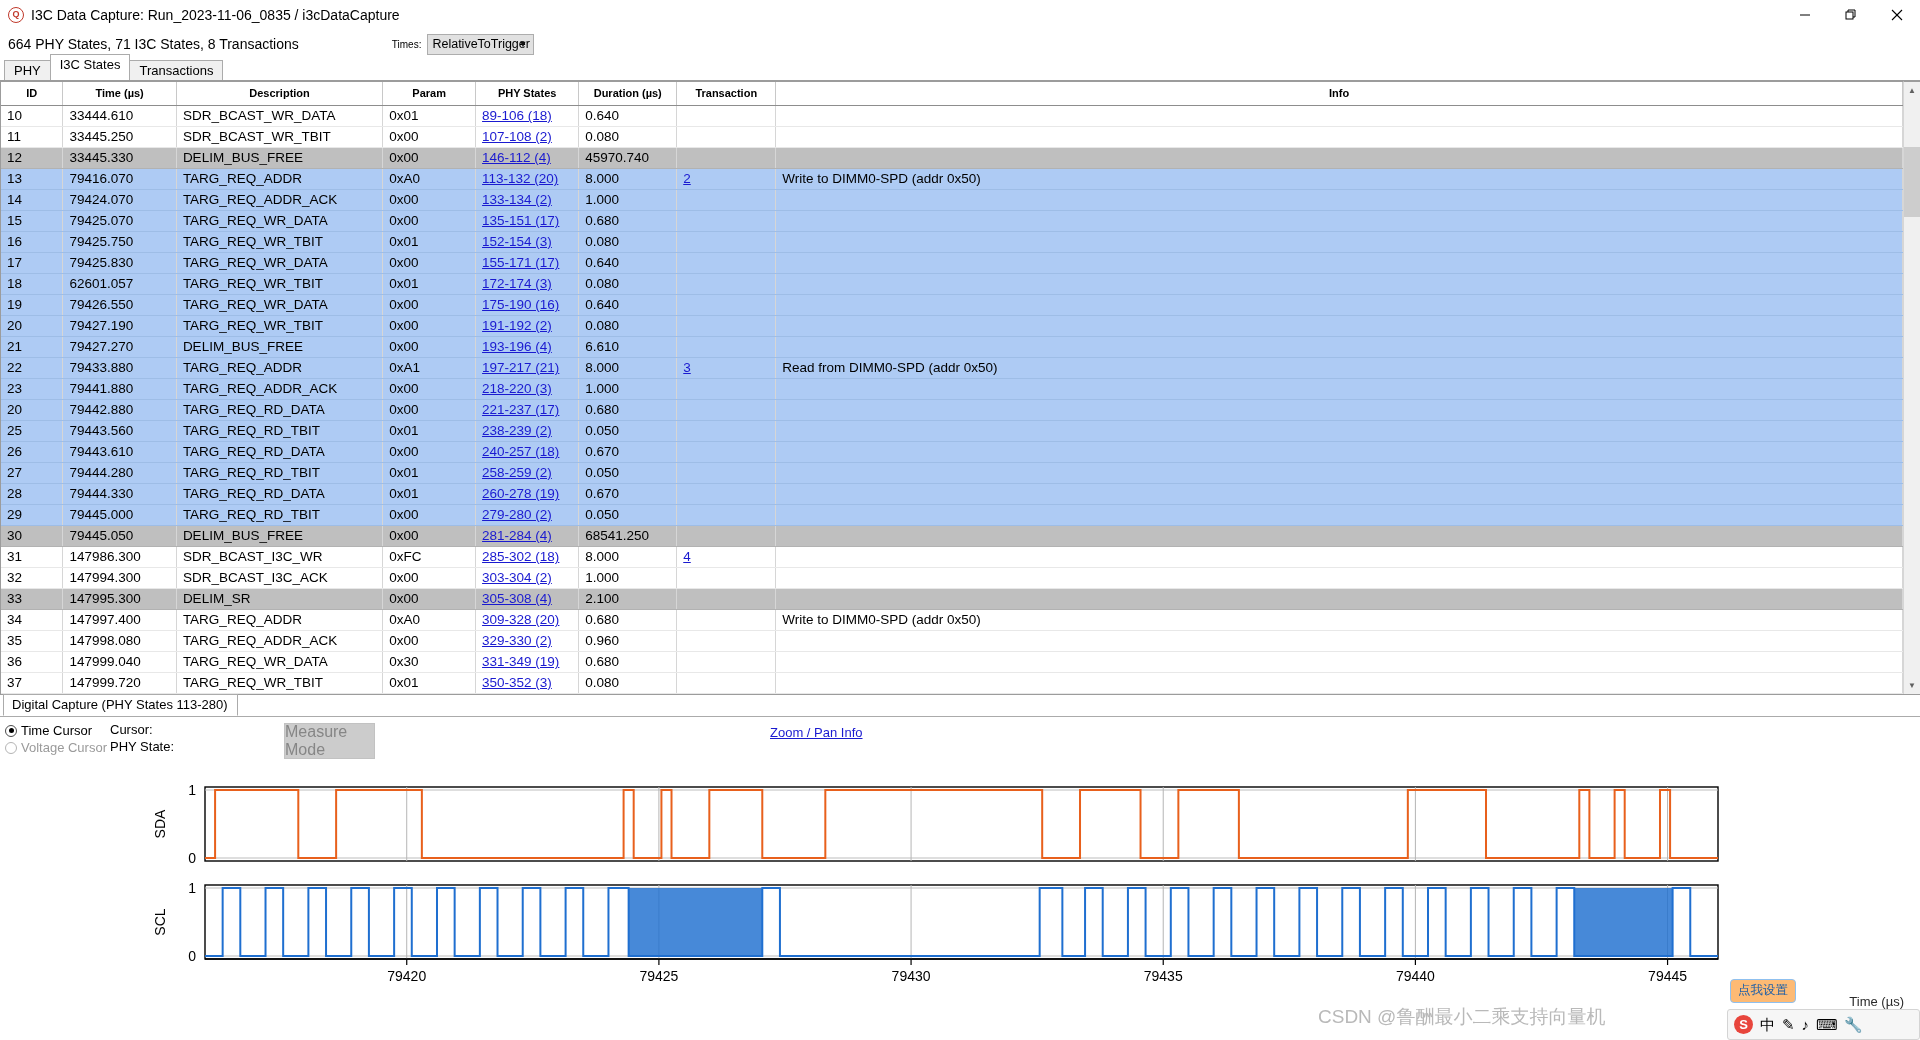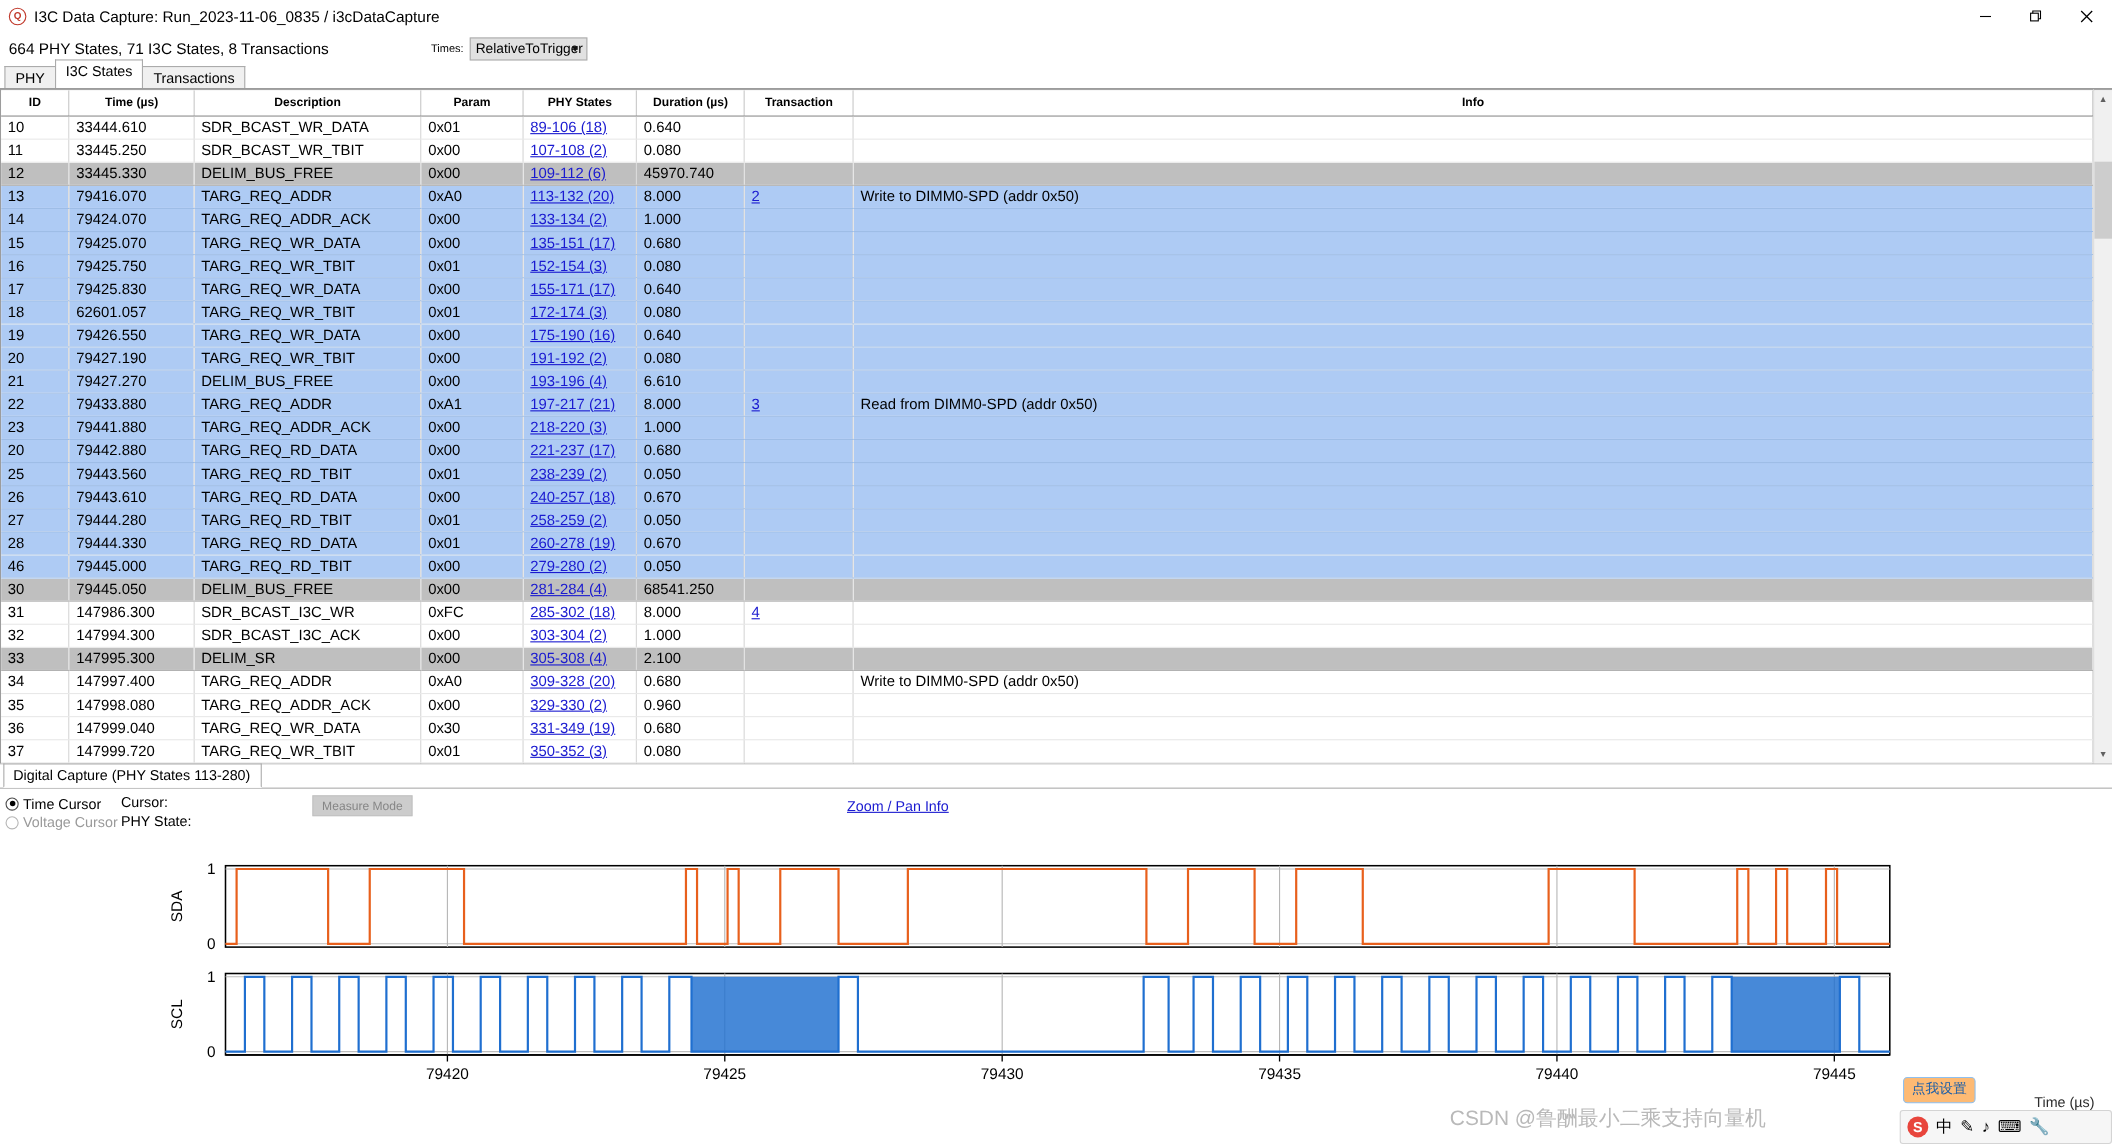--- a/index.html
+++ b/index.html
@@ -261,25 +261,25 @@
     width: 5px; height: 5px;
     border-radius: 50%;
     background: #000;
   }
   .radio.off { border-color: #b5b5b5; }
   .cursorcol { width: 150px; }
   .cursor-line { font-size: 13px; height: 17px; white-space: nowrap; color: #000; }
   .measure-btn {
     margin-left: 24px;
     margin-top: 1px;
-    width: 91px; height: 19px;
+    width: 91px; height: 36px;
     background: #cccccc;
     border: 1px solid #c2c2c2;
     color: #868686;
-    font-size: 11px;
+    font-size: 16px;
     display: flex; align-items: center; justify-content: center;
   }
   .zoompan {
     margin-left: 395px;
     margin-top: 3px;
     font-size: 13px;
     color: #1a1ad0;
     text-decoration: underline;
     white-space: nowrap;
   }
@@ -434,21 +434,21 @@
               <td class=""><a class="link">107-108 (2)</a></td>
               <td class="">0.080</td>
               <td class=""></td>
               <td class=""></td>
             </tr>
             <tr class="gray">
               <td class="">12</td>
               <td class="">33445.330</td>
               <td class="">DELIM_BUS_FREE</td>
               <td class="">0x00</td>
-              <td class=""><a class="link">109-112 (6)</a></td>
+              <td class=""><a class="link">146-112 (4)</a></td>
               <td class="">45970.740</td>
               <td class=""></td>
               <td class=""></td>
             </tr>
             <tr class="sel">
               <td class="">13</td>
               <td class="">79416.070</td>
               <td class="">TARG_REQ_ADDR</td>
               <td class="">0xA0</td>
               <td class=""><a class="link">113-132 (20)</a></td>
@@ -600,21 +600,21 @@
               <td class="">28</td>
               <td class="">79444.330</td>
               <td class="">TARG_REQ_RD_DATA</td>
               <td class="">0x01</td>
               <td class=""><a class="link">260-278 (19)</a></td>
               <td class="">0.670</td>
               <td class=""></td>
               <td class=""></td>
             </tr>
             <tr class="sel">
-              <td class="">46</td>
+              <td class="">29</td>
               <td class="">79445.000</td>
               <td class="">TARG_REQ_RD_TBIT</td>
               <td class="">0x00</td>
               <td class=""><a class="link">279-280 (2)</a></td>
               <td class="">0.050</td>
               <td class=""></td>
               <td class=""></td>
             </tr>
             <tr class="gray">
               <td class="">30</td>

